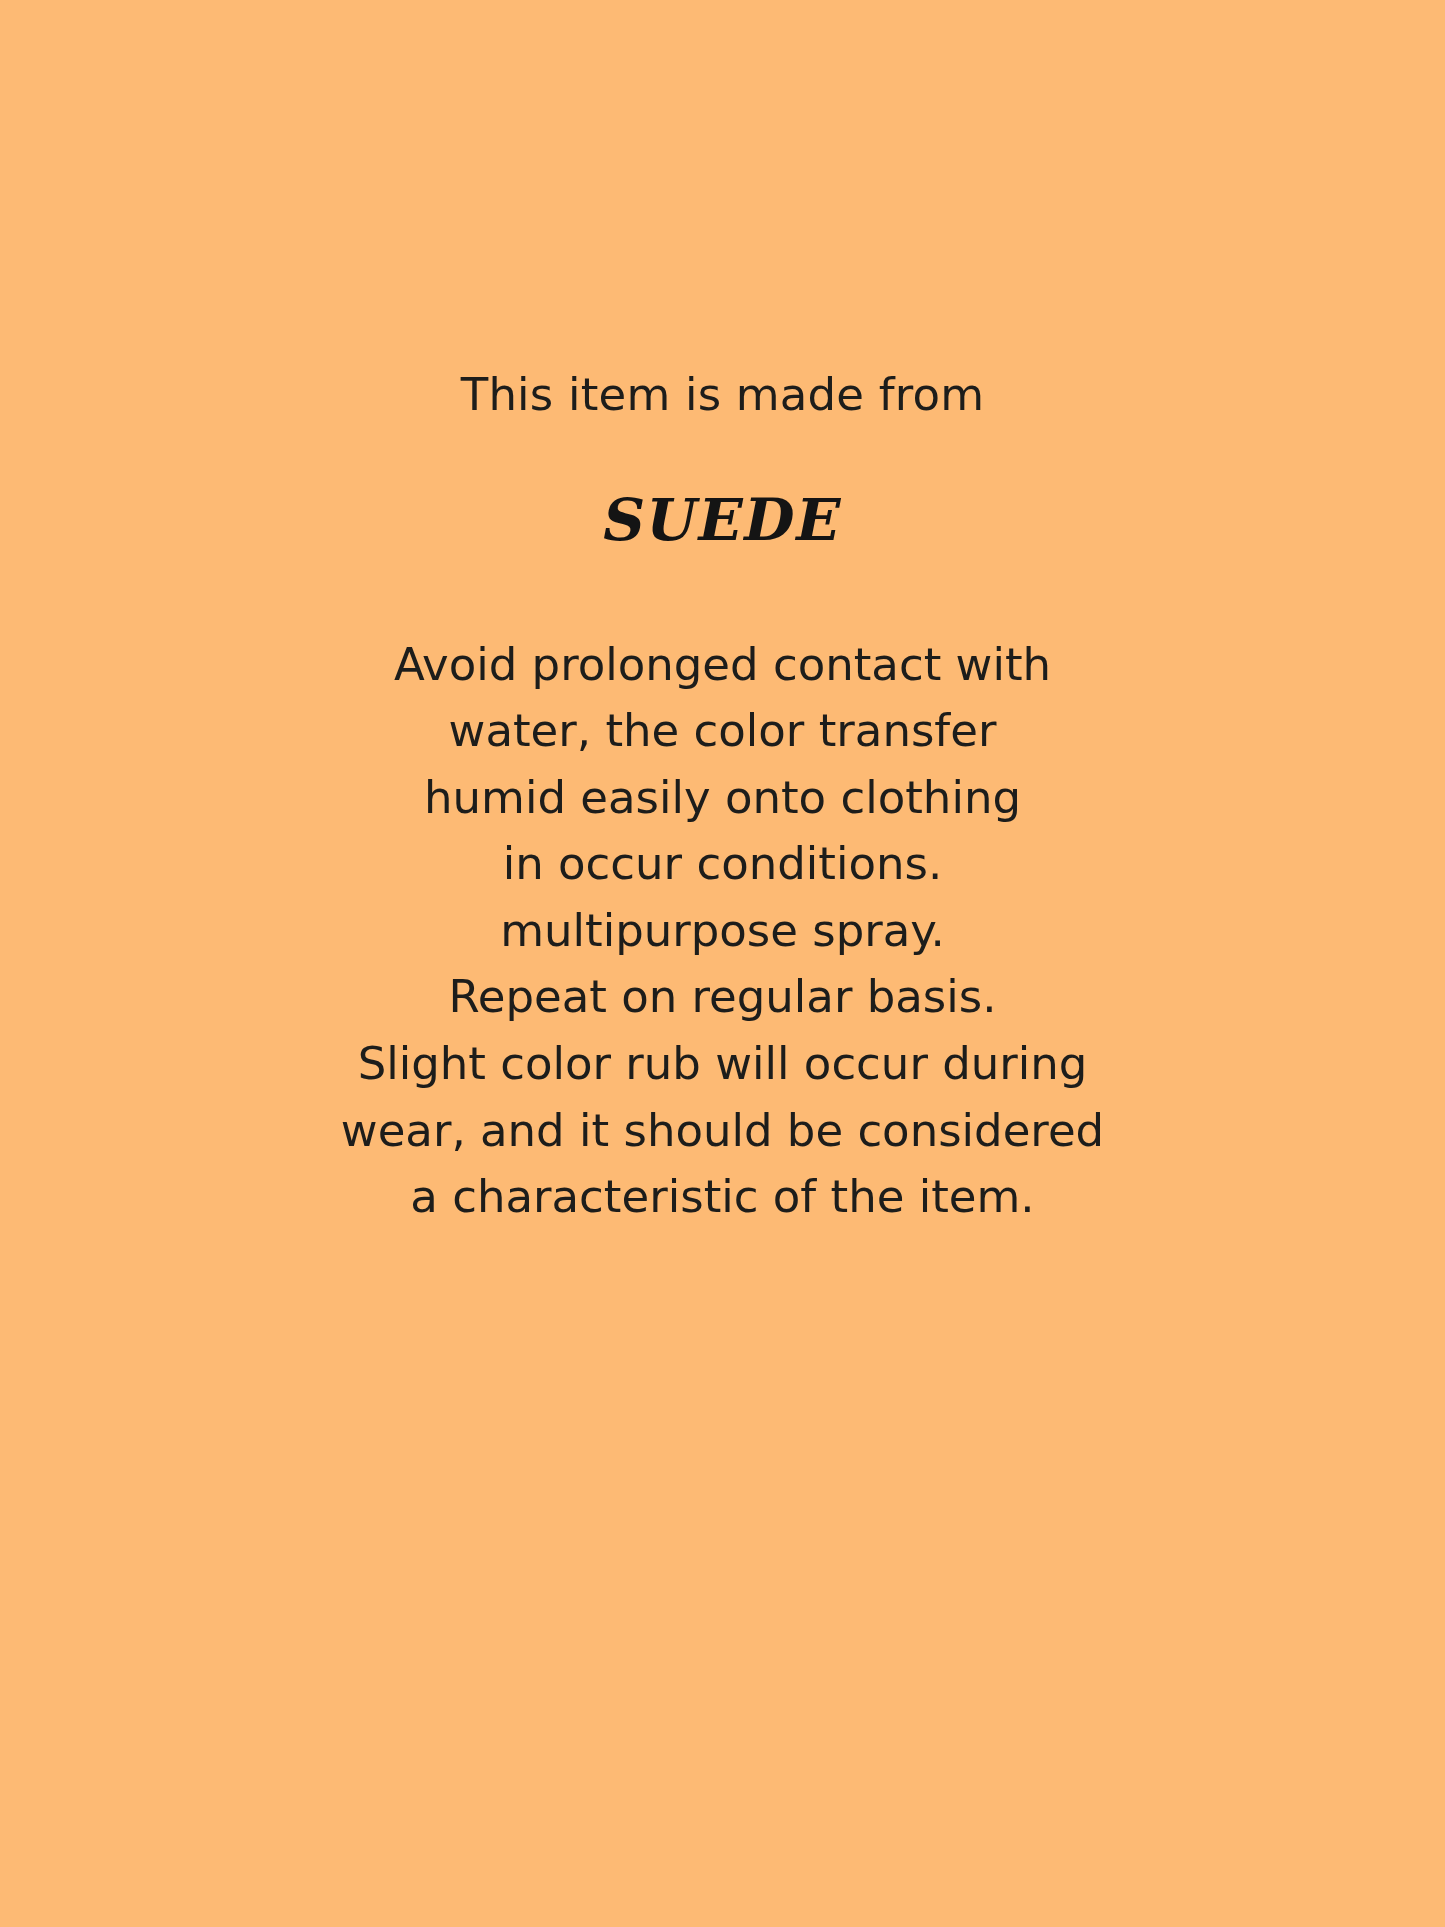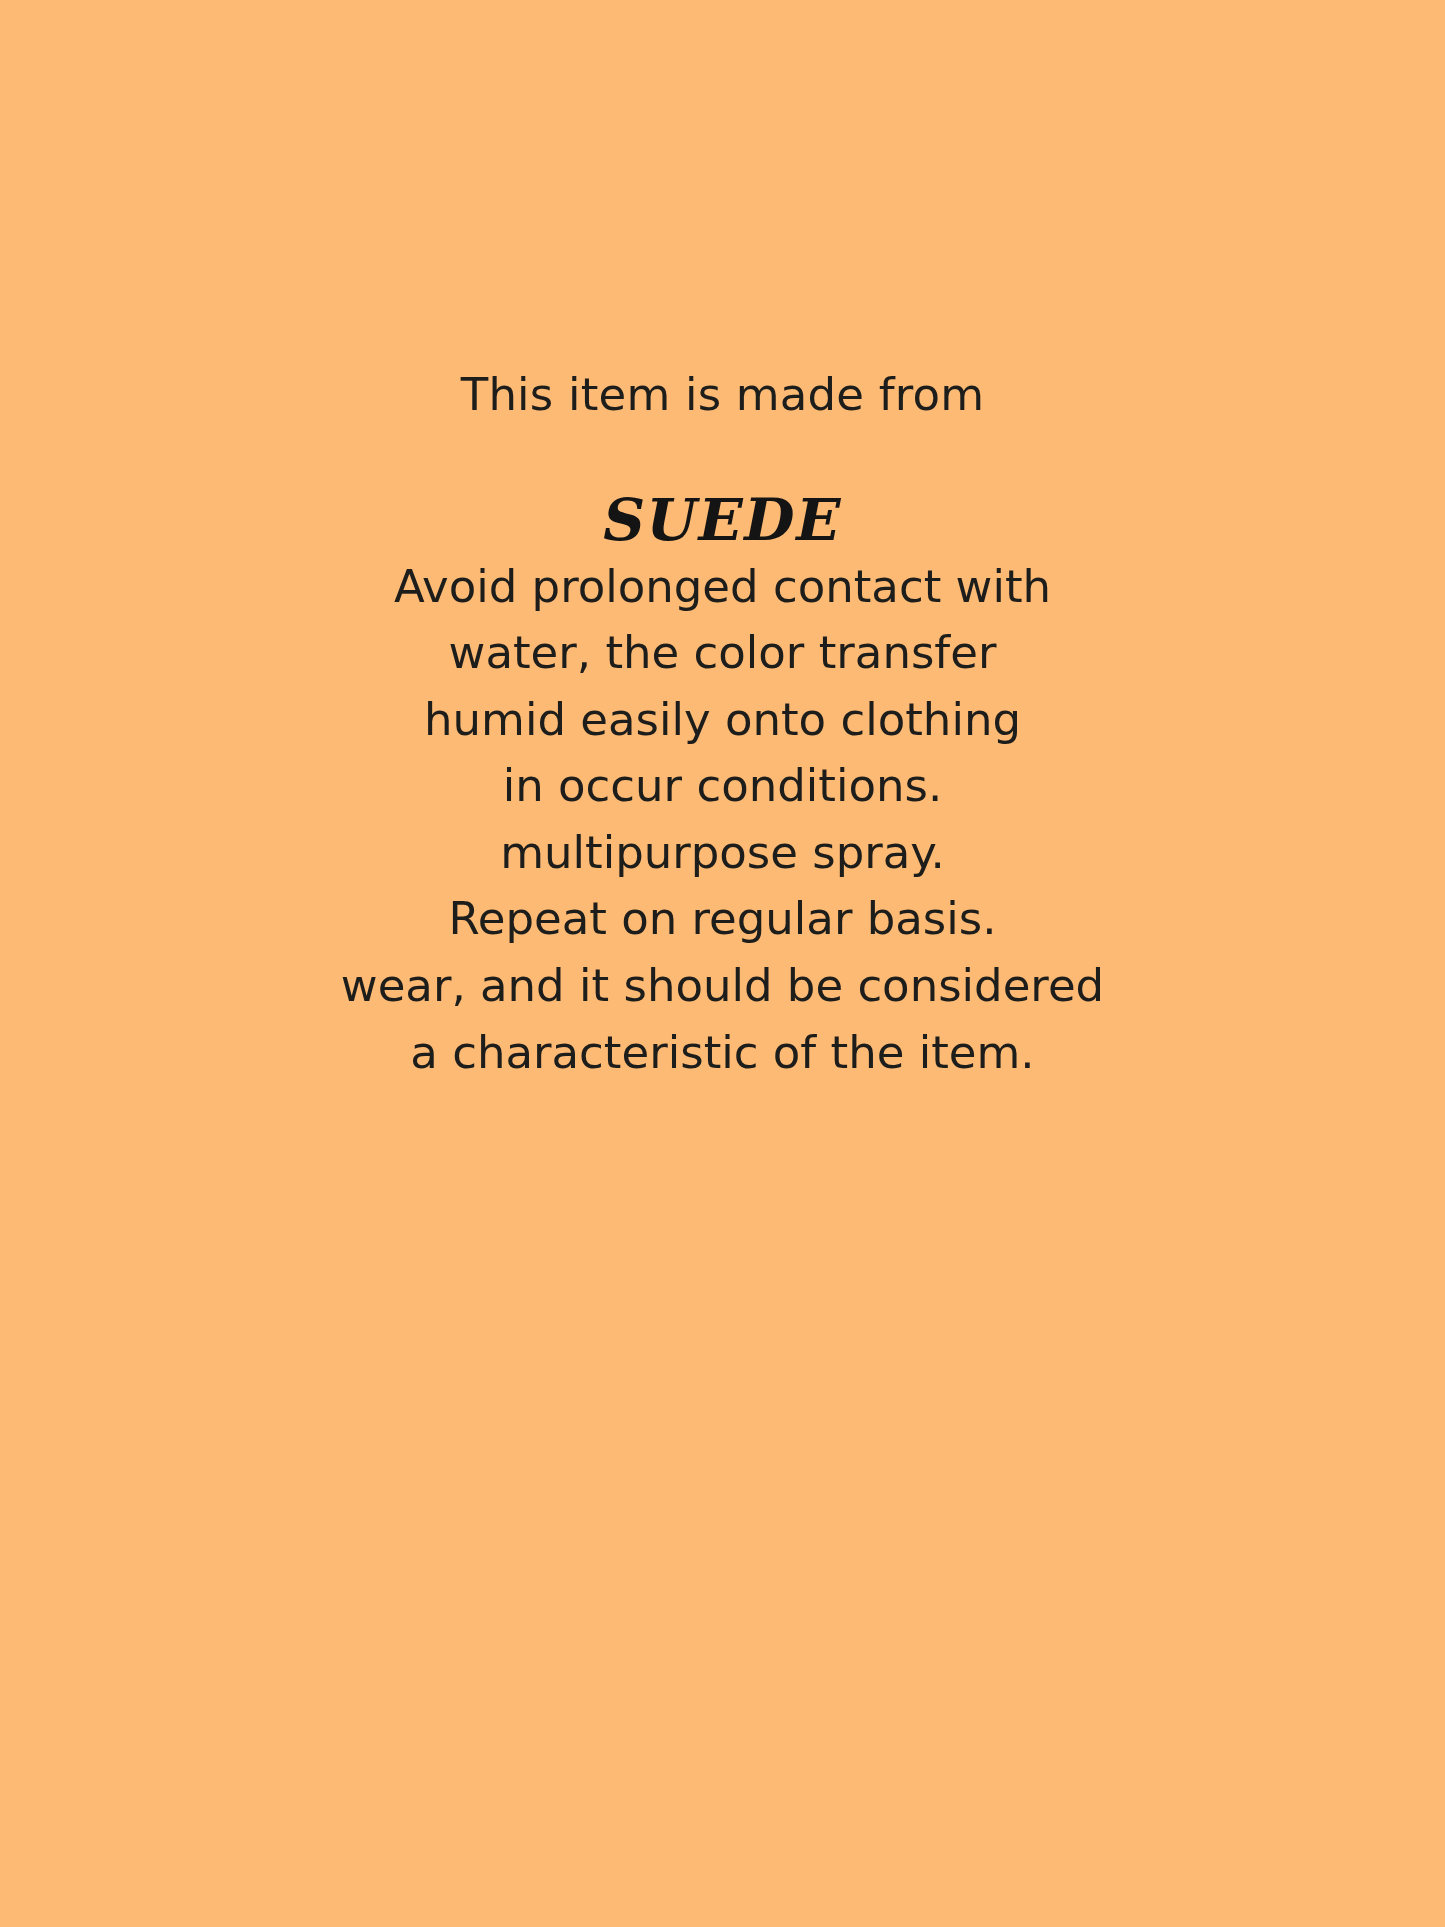--- a/index.html
+++ b/index.html
@@ -38,20 +38,21 @@
     margin-top: 66px;
     font-family: "DejaVu Serif", serif;
     font-style: italic;
     font-weight: 700;
     font-size: 58px;
     letter-spacing: 1.5px;
     color: #141414;
     text-align: center;
   }
   .care-block {
+    margin-top: 78px;
     text-align: center;
     font-size: 45px;
     line-height: 1.48;
     color: #1d1d1b;
     font-family: "DejaVu Sans", sans-serif;
     max-width: 1000px;
   }
   .care-line {
     display: block;
     white-space: nowrap;
@@ -66,17 +67,18 @@
 
   <div class="material-name">SUEDE</div>
 
   <div class="care-block">
     <span class="care-line">Avoid prolonged contact with</span>
     <span class="care-line">water, the color transfer</span>
     <span class="care-line">humid easily onto clothing</span>
     <span class="care-line">in occur conditions.</span>
     <span class="care-line">multipurpose spray.</span>
     <span class="care-line">Repeat on regular basis.</span>
+    <span class="care-line">Slight color rub will occur during</span>
     <span class="care-line">wear, and it should be considered</span>
     <span class="care-line">a characteristic of the item.</span>
   </div>
 
 </div>
 
 </body></html>

